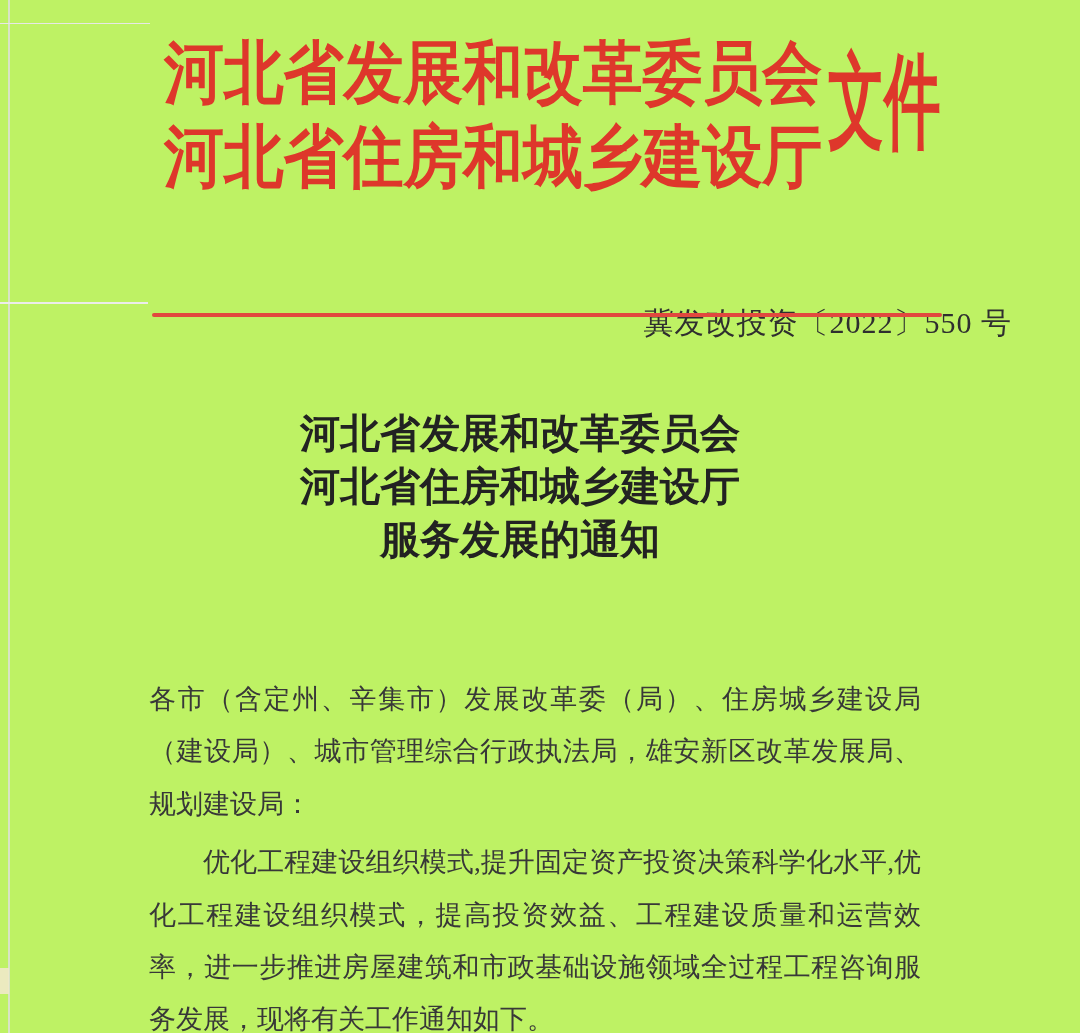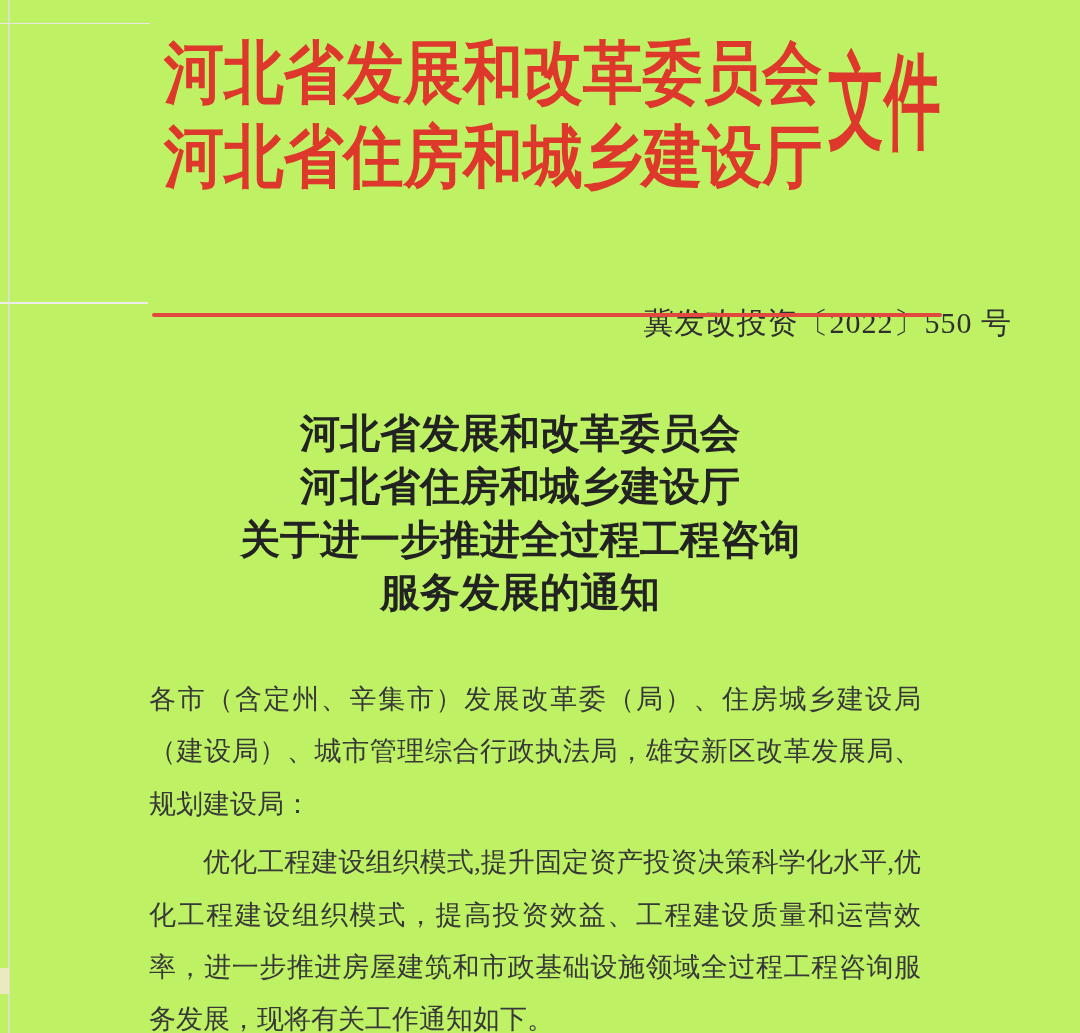--- a/index.html
+++ b/index.html
@@ -145,21 +145,20 @@
 
   <div class="doctype">文件</div>
 
   <div class="docnum">冀发改投资〔2022〕550 号</div>
 
   <div class="redline"></div>
 
   <div class="title">
     <div>河北省发展和改革委员会</div>
     <div>河北省住房和城乡建设厅</div>
-    <div>关于进一步推进全过程工程咨询</div>
     <div>服务发展的通知</div>
   </div>
 
   <div class="body-text">
     <p class="addressee">各市（含定州、辛集市）发展改革委（局）、住房城乡建设局（建设局）、城市管理综合行政执法局，雄安新区改革发展局、规划建设局：</p>
     <p class="para-indent">优化工程建设组织模式,提升固定资产投资决策科学化水平,优化工程建设组织模式，提高投资效益、工程建设质量和运营效率，进一步推进房屋建筑和市政基础设施领域全过程工程咨询服务发展，现将有关工作通知如下。</p>
   </div>
 
 </div>
 

